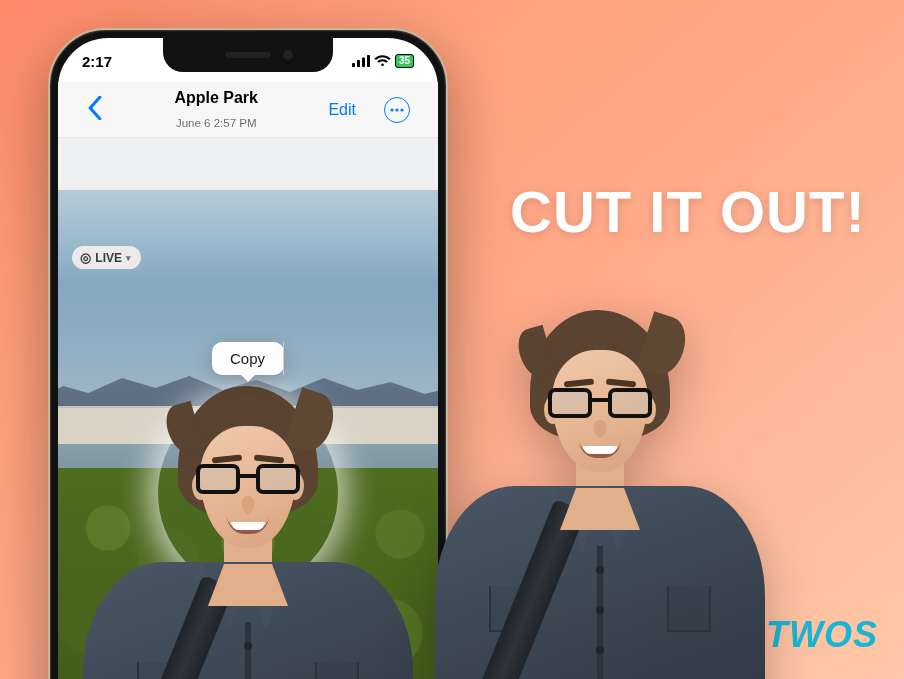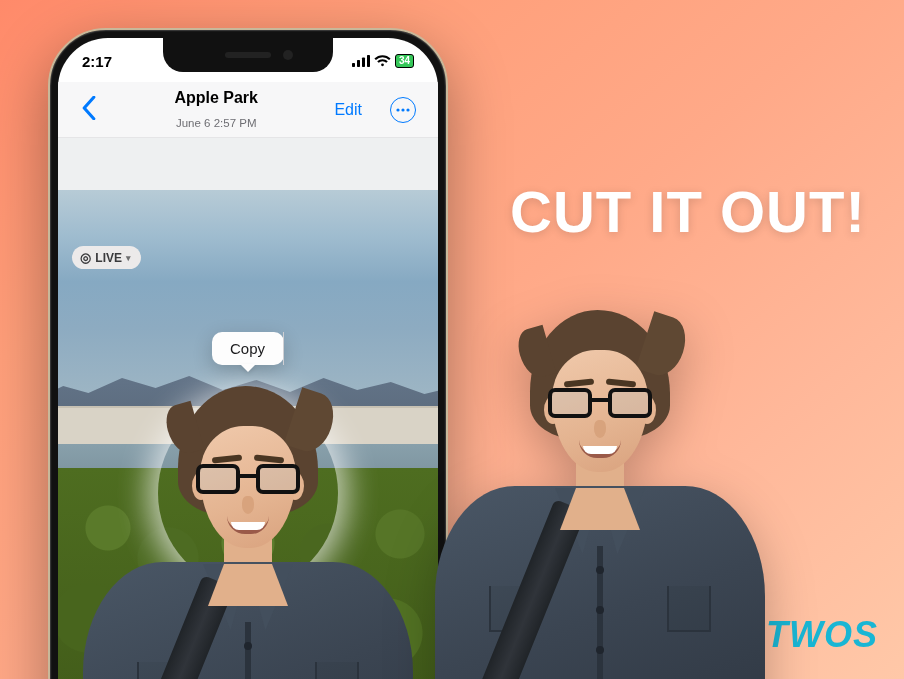--- a/index.html
+++ b/index.html
@@ -89,21 +89,21 @@
 
   
   .navbar {
     position:absolute;
     top:44px; left:0; right:0;
     height:56px;
     background:#f7f7f8;
     display:flex;
     align-items:center;
     justify-content:space-between;
-    padding:0 22px;
+    padding:0 28px;
     border-bottom:1px solid #e5e5e7;
   }
   .nav-back { color:#007aff; }
   .nav-back svg { width:18px; height:24px; }
   .nav-center { text-align:center; line-height:1.2; }
   .nav-title { font-size:16px; font-weight:600; color:#000; }
   .nav-subtitle { font-size:11.5px; color:#6e6e73; margin-top:10px; }
   .nav-right { display:flex; align-items:center; gap:28px; }
   .nav-edit { color:#007aff; font-size:16px; }
   .nav-more {
@@ -164,21 +164,21 @@
       radial-gradient(circle at 10% 50%, #48651d 0 34px, transparent 35px),
       radial-gradient(circle at 35% 55%, #557626 0 32px, transparent 33px),
       radial-gradient(circle at 60% 52%, #4d6c21 0 30px, transparent 31px),
       radial-gradient(circle at 85% 55%, #527223 0 34px, transparent 35px),
       linear-gradient(to bottom, #4e6d20 0%, #3f5818 100%);
   }
 
   
   .popover {
     position:absolute;
-    top:194px; left:50%; transform:translateX(-50%);
+    top:204px; left:50%; transform:translateX(-50%);
     background:#fdfdfd;
     border-radius:10px;
     display:flex;
     box-shadow:0 6px 20px rgba(0,0,0,0.2);
     z-index:30;
     font-size:15px;
   }
   .popover-item {
     padding:8px 18px;
     color:#1c1c1e;
@@ -391,21 +391,21 @@
               <rect x="5" y="5" width="3" height="7" rx="0.8" fill="#000"></rect>
               <rect x="10" y="2.5" width="3" height="9.5" rx="0.8" fill="#000"></rect>
               <rect x="15" y="0" width="3" height="12" rx="0.8" fill="#000"></rect>
             </svg>
         </span>
         <span>
           <svg width="17" height="12" viewBox="0 0 17 12">
               <path d="M8.5 11.2a1.4 1.4 0 100-2.8 1.4 1.4 0 000 2.8zM3.2 6.3a7.6 7.6 0 0110.6 0l-1.5 1.5a5.5 5.5 0 00-7.6 0L3.2 6.3zM.4 3.5a11.5 11.5 0 0116.2 0l-1.5 1.5a9.4 9.4 0 00-13.2 0L.4 3.5z" fill="#000"></path>
             </svg>
         </span>
-        <span class="battery-badge">34</span>
+        <span class="battery-badge">35</span>
       </div>
     </div>
 
     <div class="navbar">
       <span class="nav-back">
         <svg viewBox="0 0 12 20">
             <path d="M10 1L2 10l8 9" stroke="#007aff" stroke-width="2.6" fill="none" stroke-linecap="round" stroke-linejoin="round"></path>
           </svg>
       </span>
       <div class="nav-center">

